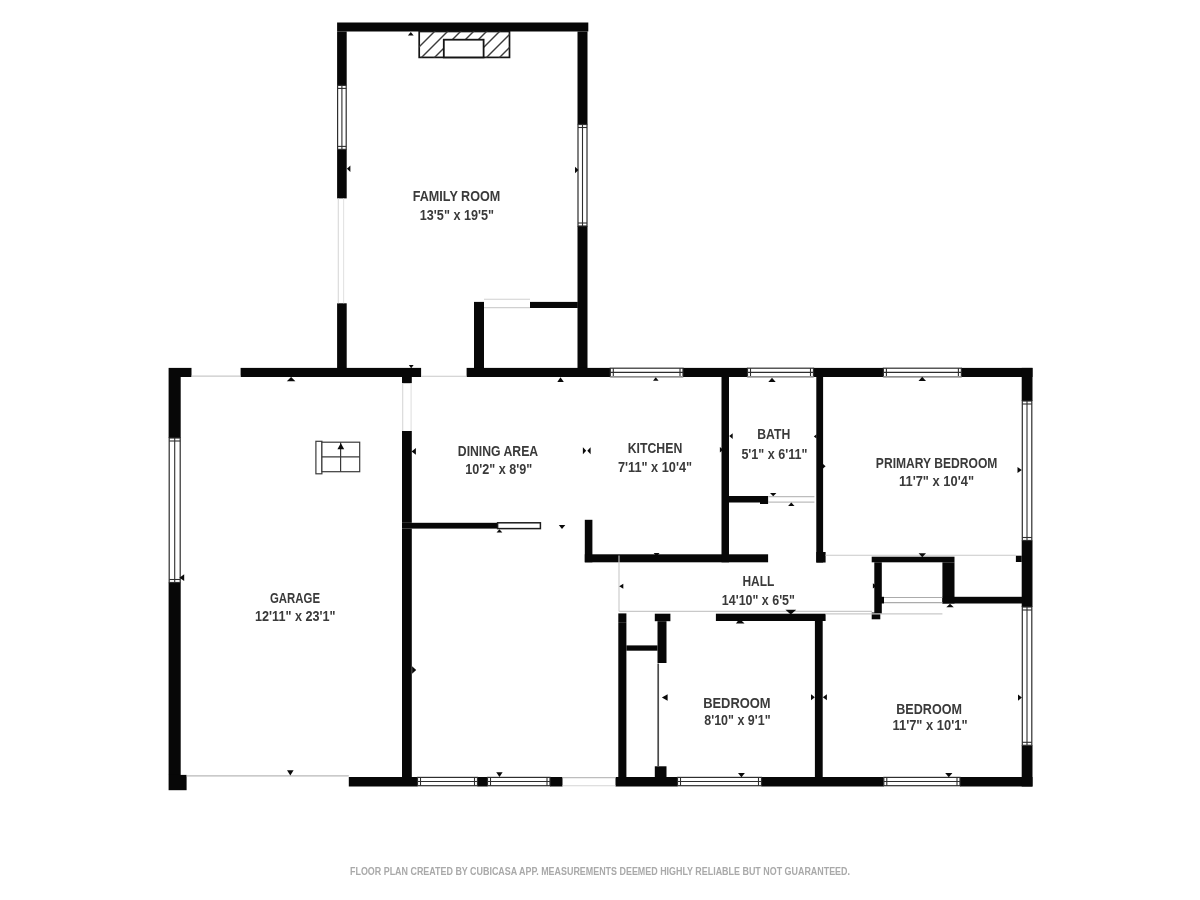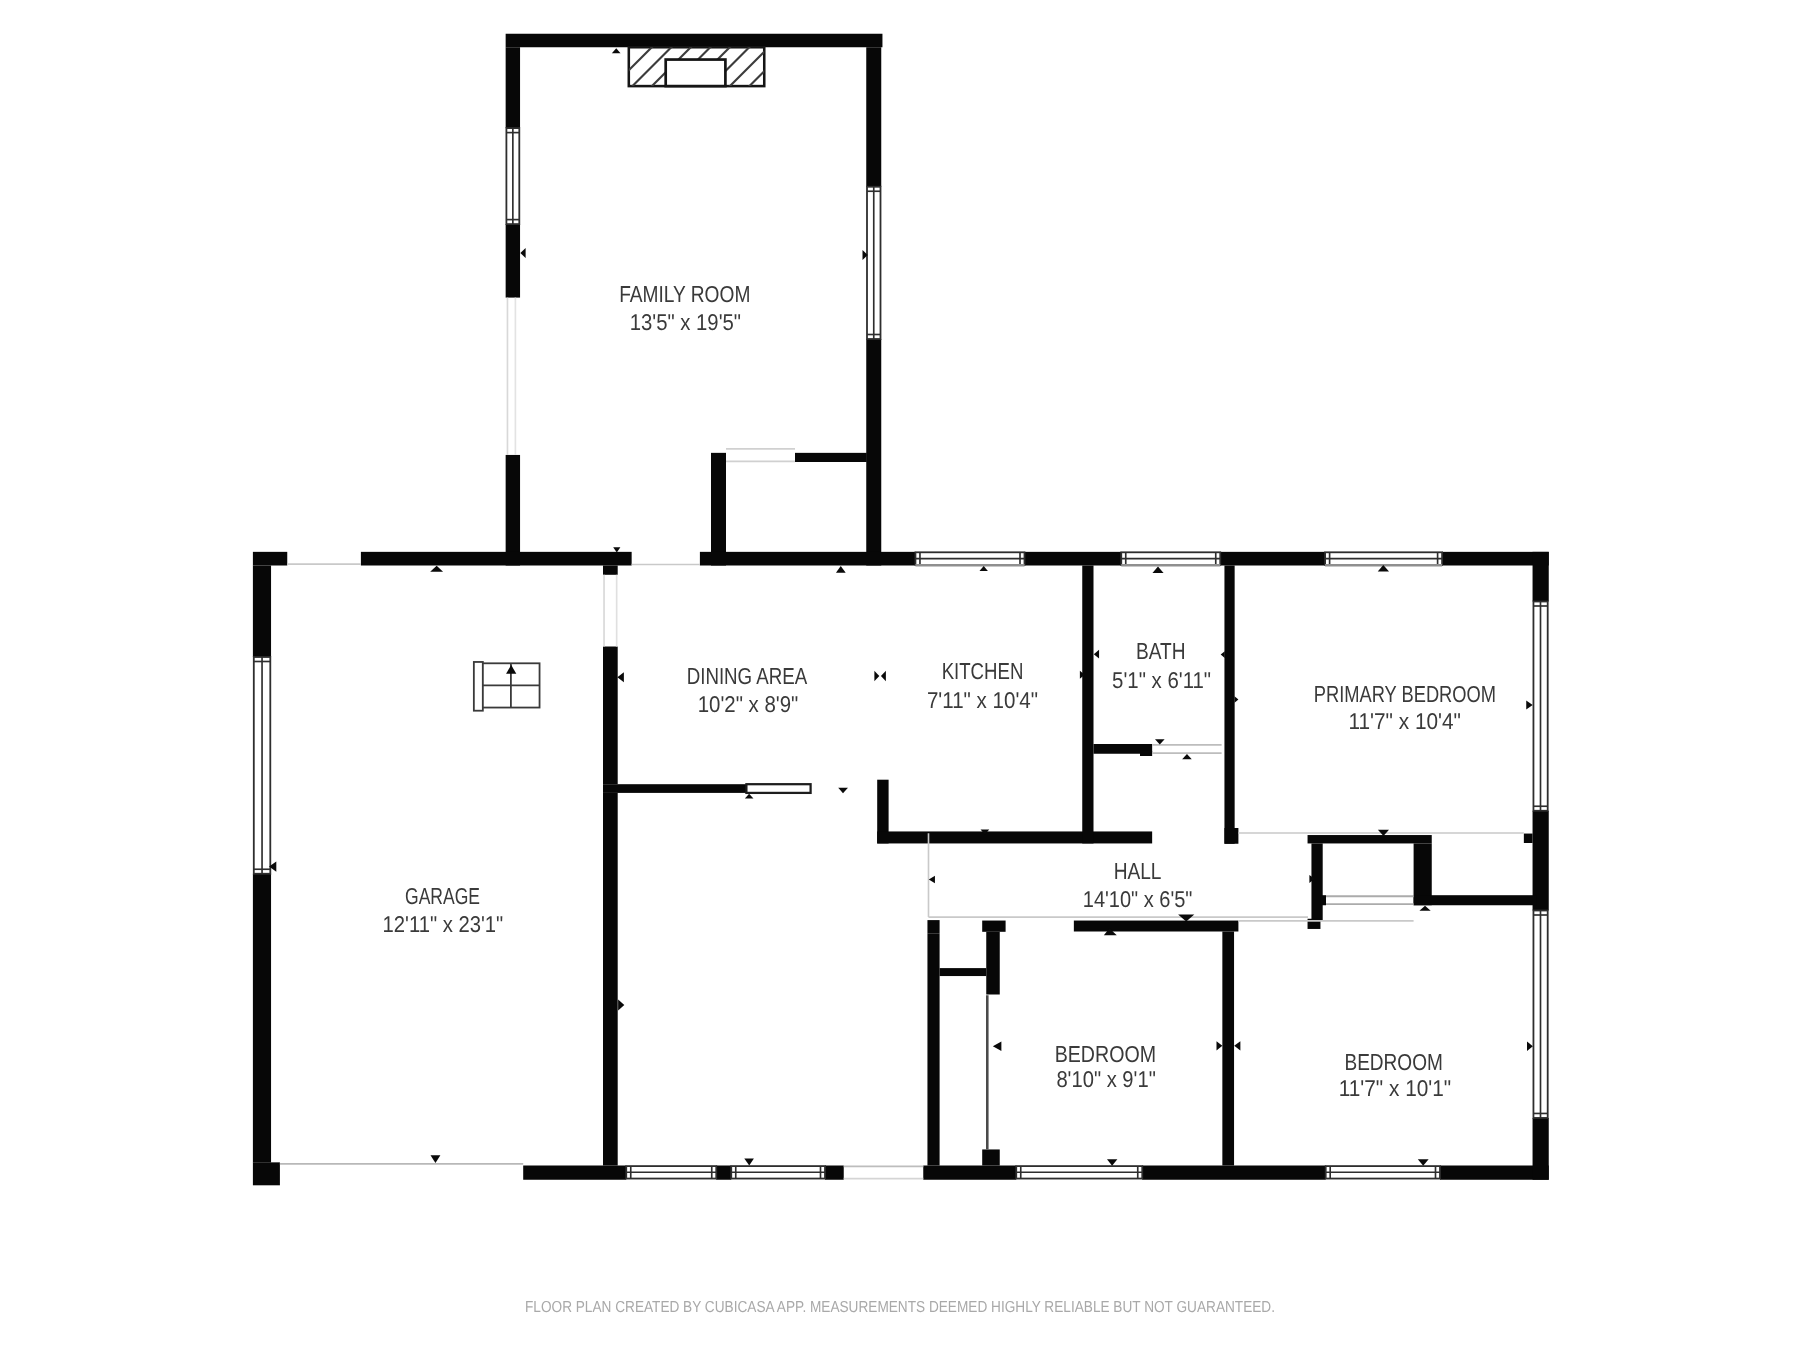--- a/index.html
+++ b/index.html
@@ -1,16 +1,16 @@
 <!DOCTYPE html>
 <html><head>
 <meta charset="utf-8">
 <style>
   html,body{margin:0;padding:0;background:#ffffff;}
-  .page{width:1200px;height:900px;position:relative;background:#ffffff;overflow:hidden;}
+  .page{width:1200px;height:900px;position:relative;background:#ffffff;overflow:hidden;font-weight:bold;}
   svg{display:block;}
   text{font-family:"Liberation Sans", sans-serif;fill:#3a3a3a;}
   .room{font-size:15.4px;letter-spacing:0px;}
   .dim{font-size:15.2px;letter-spacing:0px;}
   .footer{font-size:10.6px;fill:#a9a9a9;letter-spacing:0px;}
 </style>
 </head>
 <body>
 <div class="page">
 <svg width="1200" height="900" viewBox="0 0 1200 900">

